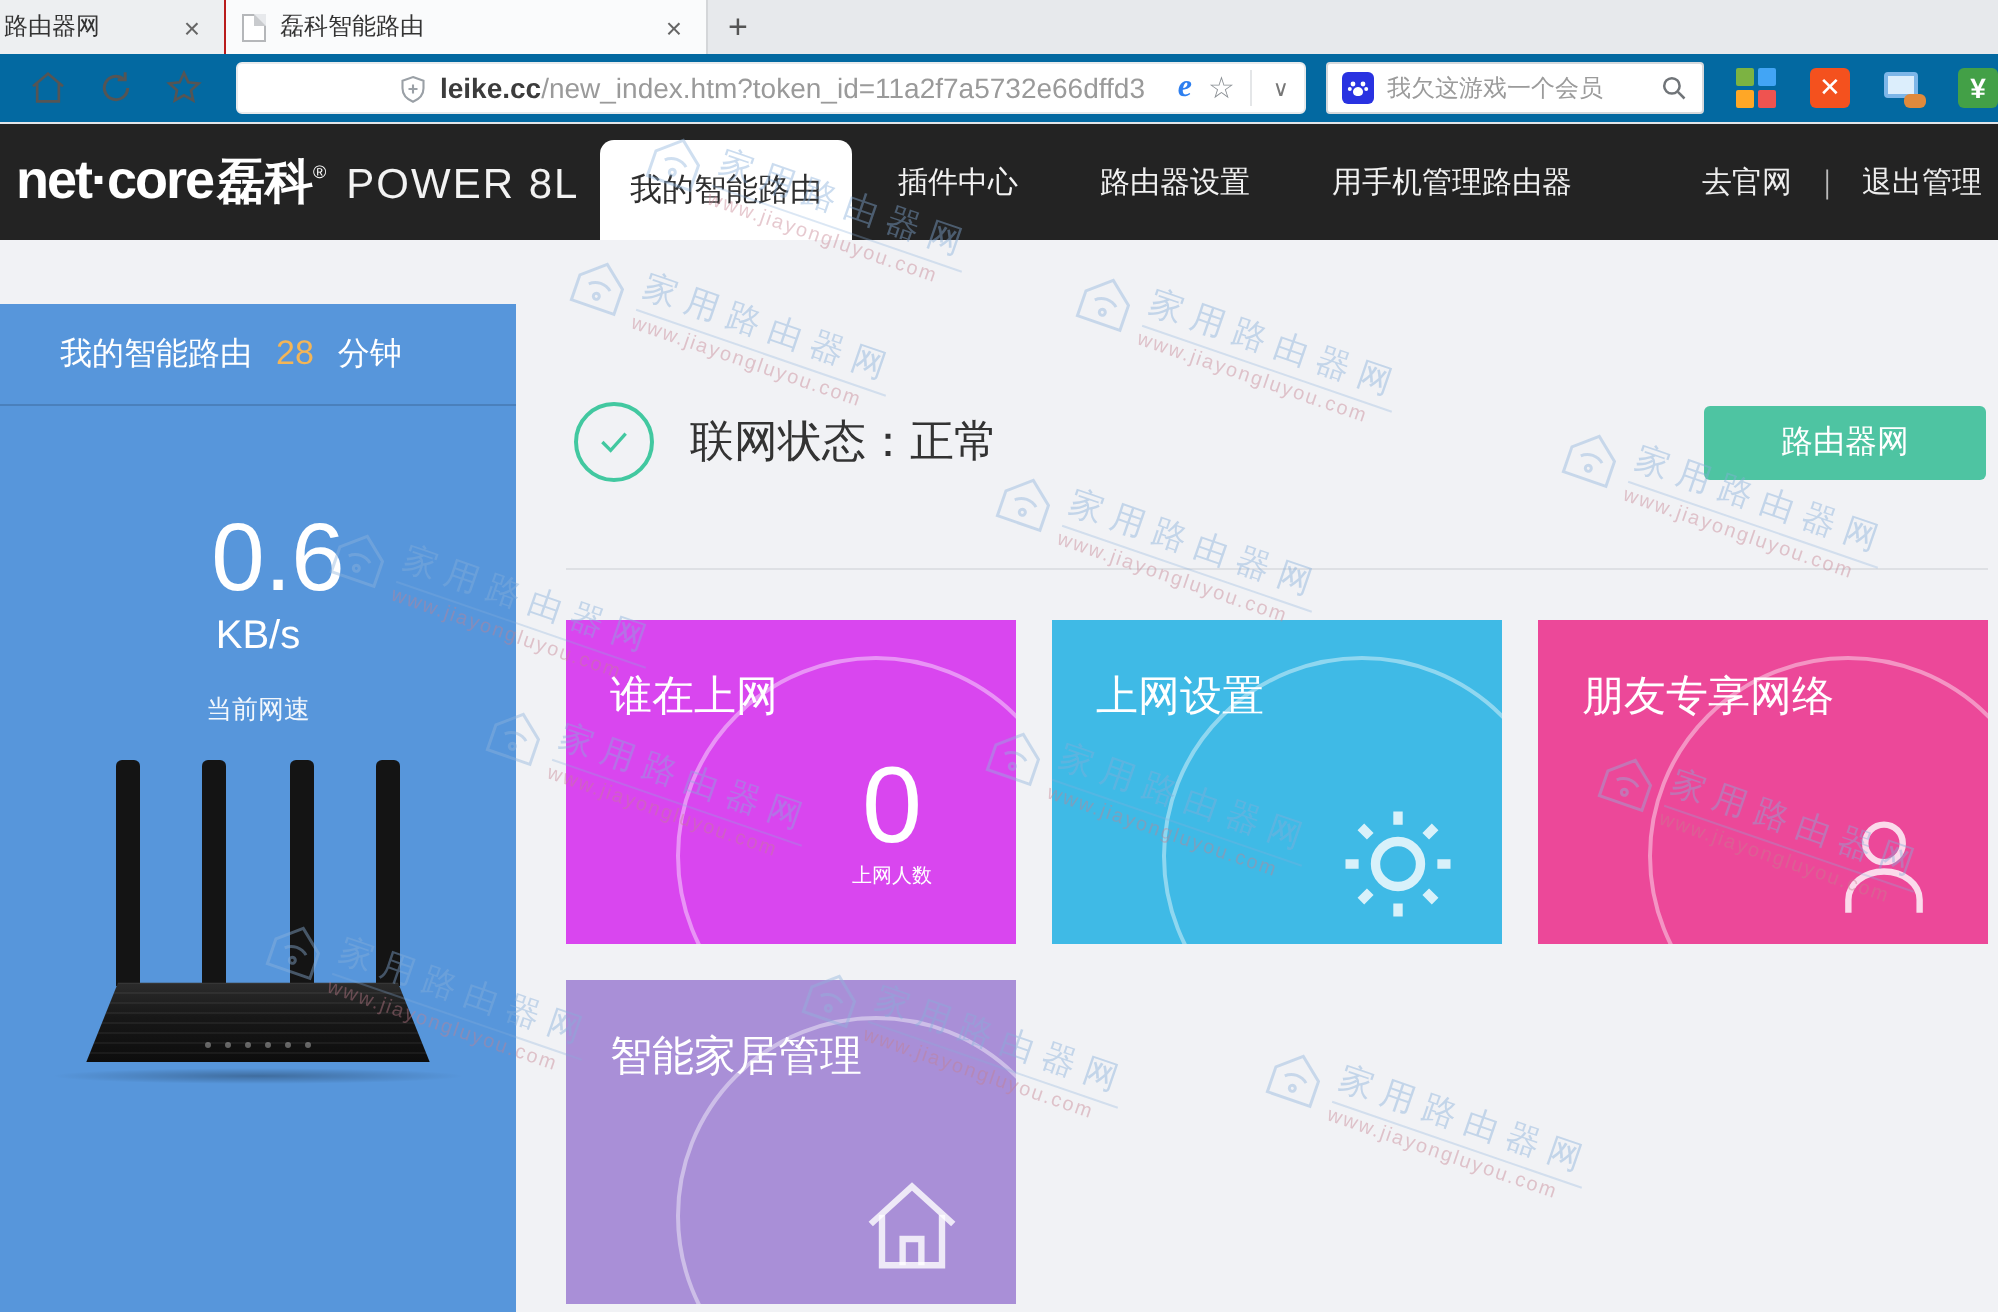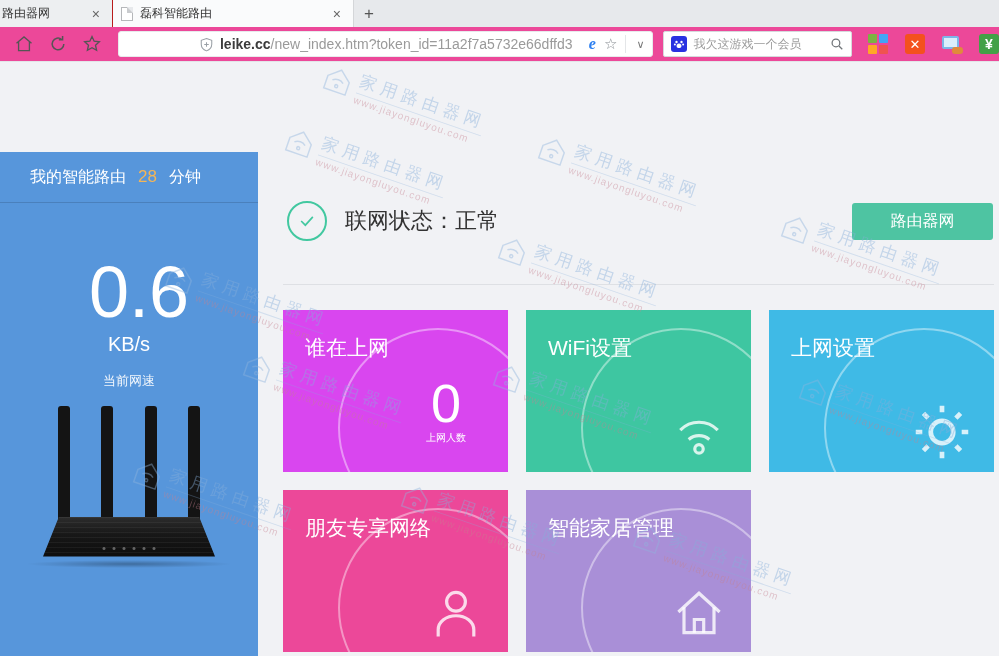--- a/index.html
+++ b/index.html
@@ -13,21 +13,21 @@
   .tab-1 { width:113px; background:#edeff1; border-right:1px solid #b91c1c; }
   .tab-1 .tab-label { margin-left:-6px; }
   .tab-2 { width:241px; background:#fafbfc; border-right:1px solid #d4d6d9; }
   .tab-label { flex:1; white-space:nowrap; overflow:hidden; }
   .tab-close { color:#666; font-size:14px; padding:0 4px; cursor:default; }
   .page-icon { width:12px; height:14px; border:1px solid #b5b7ba; background:#fff; margin-right:7px; position:relative; }
   .page-icon::after{ content:""; position:absolute; top:-1px; right:-1px; border:3px solid; border-color:#e7e9ec #e7e9ec #c9cbce #c9cbce; }
   .newtab { width:30px; display:flex; align-items:center; justify-content:center; font-size:17px; color:#555; }
 
   
-  .toolbar { position:absolute; top:27px; left:0; right:0; height:35px; background:#ec4899; border-bottom:1px solid #e3e5e8; display:flex; align-items:center; }
+  .toolbar { position:absolute; top:27px; left:0; right:0; height:35px; background:#0369a1; border-bottom:1px solid #e3e5e8; display:flex; align-items:center; }
   .tool-ic { width:20px; height:20px; margin-left:14px; color:#555; flex:none; }
   .tool-ic svg { width:100%; height:100%; display:block; }
   .addressbar { margin-left:16px; width:540px; height:26px; border:1px solid #e8eaec; border-radius:3px; background:#fff; display:flex; align-items:center; justify-content:center; position:relative; }
   .shield-ic { width:15px; height:15px; color:#9aa0a6; margin-right:6px; }
   .shield-ic svg{ width:100%; height:100%; display:block; }
   .url { font-size:14px; color:#9a9a9a; white-space:nowrap; }
   .url b { color:#3c3c3c; font-weight:700; }
   .addr-right { position:absolute; right:4px; display:flex; align-items:center; height:100%; background:#fff; }
   .ie-e { color:#2d7ff0; font-weight:700; font-style:italic; font-size:16px; font-family:"Liberation Serif",serif; margin-right:8px; }
   .mini-star { color:#8a8f94; font-size:15px; margin-right:8px; }
@@ -64,21 +64,21 @@
   .nav-right .sep { color:#bbb; margin:0 6px; }
 
   
   .page { position:absolute; top:120px; left:0; right:0; bottom:0; background:#f1f2f5; }
 
   
   .sidebar { position:absolute; left:0; top:32px; bottom:0; width:258px; background:#5796db; color:#fff; }
   .uptime { height:51px; display:flex; align-items:center; padding-left:30px; font-size:16px; border-bottom:1px solid rgba(0,0,0,.14); }
   .uptime .num { color:#f3b557; margin:0 12px; font-size:17px; }
   .speed { text-align:center; margin-top:52px; }
-  .speed-val { font-size:72px; font-weight:300; line-height:1.05;padding-left:20px; }
+  .speed-val { font-size:48px; font-weight:300; line-height:1.05;padding-left:20px; }
   .speed-unit { font-size:20px; margin-top:2px; }
   .speed-label { font-size:13px; margin-top:16px; color:rgba(255,255,255,.92); }
   .router { margin-top:16px; }
   .antennas { width:172px; margin:0 auto; display:flex; justify-content:space-between; padding:0 15px; }
   .antennas div { width:12px; height:113px; background:#141414; border-radius:3px 3px 0 0; }
   .router-body { width:172px; height:40px; margin:-2px auto 0; background:linear-gradient(180deg,#2c2c2c 0%,#171717 45%,#0d0d0d 100%); clip-path:polygon(16px 0, calc(100% - 16px) 0, 100% 100%, 0 100%); position:relative; }
   .router-body::before { content:""; position:absolute; inset:0; background:repeating-linear-gradient(180deg, rgba(255,255,255,.05) 0 1px, transparent 1px 5px); }
   .router-lights { position:absolute; bottom:7px; left:50%; transform:translateX(-50%); display:flex; gap:7px; }
   .router-lights i { width:3px; height:3px; border-radius:50%; background:rgba(255,255,255,.35); }
   .router-shadow { width:208px; height:8px; margin:3px auto 0; background:radial-gradient(ellipse at center, rgba(0,0,0,.28) 0%, rgba(0,0,0,0) 70%); }
@@ -188,20 +188,39 @@
       </span>
       <span class="ext ext-tools">✕</span>
       <span class="ext ext-shot">
           <span class="mon"></span>
           <span class="pad"></span>
         </span>
       <span class="ext ext-money">¥</span>
     </div>
   </div>
 
+  <div class="nav">
+    <div class="logo">
+      <span class="logo-brand">net·core</span>
+      <span class="logo-cn">磊科</span>
+      <span class="logo-reg">®</span>
+      <span class="logo-model">POWER 8L</span>
+    </div>
+    <div class="nav-tabs">
+      <div class="nav-tab-active">我的智能路由</div>
+      <span class="nav-item">插件中心</span>
+      <span class="nav-item">路由器设置</span>
+      <span class="nav-item">用手机管理路由器</span>
+    </div>
+    <div class="nav-right">
+      <span>去官网</span>
+      <span class="sep">｜</span>
+      <span>退出管理</span>
+    </div>
+  </div>
 
   <div class="page">
 
     <aside class="sidebar">
       <div class="uptime">
         <span>我的智能路由</span>
         <span class="num">28</span>
         <span>分钟</span>
       </div>
       <div class="speed">
@@ -247,31 +266,20 @@
         <div class="tile" style="background: #d946ef;">
           <span class="tile-label">谁在上网</span>
           <span class="tile-circle"></span>
           <span class="tile-count">
             <span class="count-num">0</span>
             <span class="count-label" style="display:block">上网人数</span>
           </span>
         </div>
 
 
-        <div class="tile" style="background: rgb(62, 198, 161);">
-          <span class="tile-label">WiFi设置</span>
-          <span class="tile-circle"></span>
-          <span class="tile-icon">
-            <svg viewBox="0 0 64 64" fill="none" stroke="currentColor" stroke-width="3.4">
-                <path d="M12 30 a28 28 0 0 1 40 0"></path>
-                <path d="M21 40 a17 17 0 0 1 22 0"></path>
-                <circle cx="32" cy="50" r="4.5"></circle>
-              </svg>
-          </span>
-        </div>
 
         <div class="tile" style="background: rgb(63, 186, 230);">
           <span class="tile-label">上网设置</span>
           <span class="tile-circle"></span>
           <span class="tile-icon">
             <svg viewBox="0 0 64 64" fill="none" stroke="currentColor" stroke-width="5">
               <circle cx="32" cy="32" r="12"></circle>
               <path d="M53 32 h7 M46.8 46.8 l5 5 M32 53 v7 M17.2 46.8 l-5 5 M11 32 H4 M17.2 17.2 l-5 -5 M32 11 V4 M46.8 17.2 l5 -5"></path>
             </svg>
           </span>

